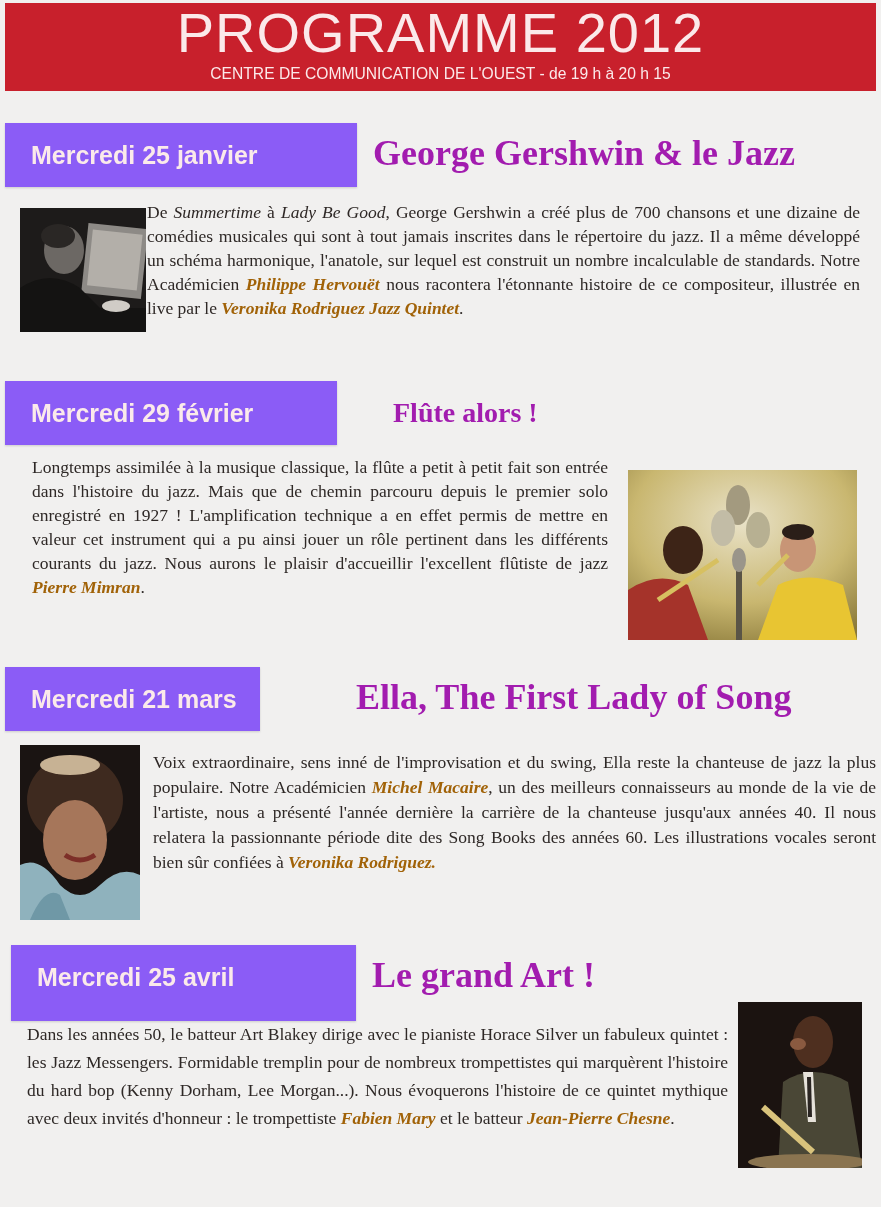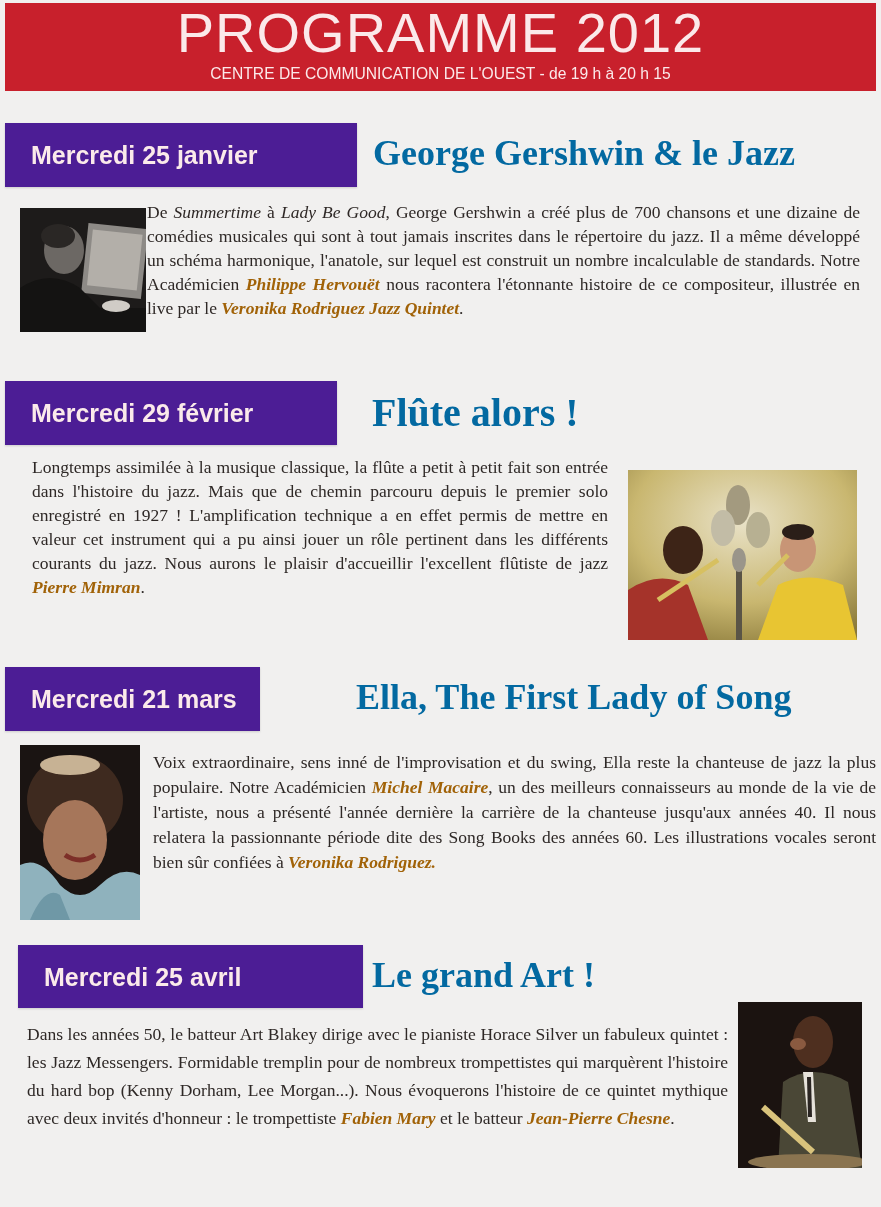--- a/index.html
+++ b/index.html
@@ -20,35 +20,35 @@
       font-size: 56px; line-height: 60px; letter-spacing: 1px;
       margin-top: 0px;
     }
     .header .subtitle {
       font-family: "Liberation Sans", sans-serif;
       font-size: 17px; line-height: 20px; margin-top: 1px;
       transform: scaleX(0.92);
     }
     .date-badge {
       position: absolute;
-      background: #4c1d95;
+      background: #8b5cf6;
       color: #fbeaea;
       font-family: "Liberation Sans", sans-serif;
       font-weight: bold;
       font-size: 25px;
       line-height: 66px;
       padding-left: 26px;
       box-sizing: border-box;
       box-shadow: 0 1px 2px rgba(0,0,0,0.15);
     }
     .event-title {
       position: absolute;
       font-family: "Liberation Serif", serif;
       font-weight: bold;
-      color: #0369a1;
+      color: #a21caf;
       white-space: nowrap;
     }
     .body-text {
       position: absolute;
       font-family: "Liberation Serif", serif;
       font-size: 17.5px;
       line-height: 24px;
       text-align: justify;
       text-align-last: left;
       color: #2e2826;
@@ -80,21 +80,21 @@
       <ellipse cx="38" cy="28" rx="17" ry="12" fill="#2a2725"></ellipse>
       <path d="M0 124 L0 80 Q30 60 60 80 L80 100 L126 100 L126 124 Z" fill="#141312"></path>
       <ellipse cx="96" cy="98" rx="14" ry="6" fill="#d0ccc6"></ellipse>
     </svg>
   </div>
   <div class="body-text" style="left:147px; top:200px; width:713px;"><span>De </span><i>Summertime</i><span> à </span><i>Lady Be Good</i><span>, George Gershwin a créé plus de 700 chansons et une dizaine de comédies musicales qui sont à tout jamais inscrites dans le répertoire du jazz.  Il a même développé un schéma harmonique, l'anatole, sur lequel est construit un nombre incalculable de standards. Notre Académicien </span><b>Philippe Hervouët</b><span> nous racontera l'étonnante histoire de ce compositeur, illustrée en live par le </span><b>Veronika Rodriguez Jazz Quintet</b><span>.</span></div>
 </div>
 
 <div>
   <div class="date-badge" style="left:5px; top:381px; width:332px; height:64px; line-height:64px;">Mercredi 29 février</div>
-  <div class="event-title" style="left:372px; top:388px; font-size:40px; line-height:50px;">Flûte alors !</div>
+  <div class="event-title" style="left:393px; top:388px; font-size:28px; line-height:50px;">Flûte alors !</div>
   <div class="body-text" style="left:32px; top:455px; width:576px;"><span>Longtemps assimilée à la musique classique, la flûte a petit à petit fait son entrée dans l'histoire du jazz. Mais que de chemin parcouru depuis le premier solo enregistré en 1927 ! L'amplification technique a en effet permis de mettre en valeur cet instrument qui a pu ainsi jouer un rôle pertinent dans les différents courants du jazz. Nous aurons le plaisir d'accueillir l'excellent flûtiste de jazz </span><b>Pierre Mimran</b><span>.</span></div>
   <div class="photo" style="left:628px; top:470px; width:229px; height:170px;">
     <svg viewBox="0 0 229 170" preserveAspectRatio="none">
       <defs>
         <radialGradient id="fbg" cx="0.5" cy="0.3" r="0.8">
           <stop offset="0" stop-color="#e9e2c8"></stop>
           <stop offset="0.6" stop-color="#c9b770"></stop>
           <stop offset="1" stop-color="#8b7a3a"></stop>
         </radialGradient>
       </defs>
@@ -126,21 +126,21 @@
       <ellipse cx="55" cy="95" rx="32" ry="40" fill="#a6765a"></ellipse>
       <path d="M45 110 Q60 120 75 110" stroke="#7d2f28" stroke-width="5" fill="none"></path>
       <path d="M0 175 L0 120 Q20 110 40 140 Q60 160 80 140 Q100 120 120 130 L120 175 Z" fill="#8fb2bd"></path>
       <path d="M10 175 Q25 140 40 150 L50 175 Z" fill="#6f98a6"></path>
     </svg>
   </div>
   <div class="body-text" style="left:153px; top:750px; width:723px; line-height:25px;"><span>Voix extraordinaire, sens inné de l'improvisation et du swing, Ella reste la chanteuse de jazz la plus populaire. Notre Académicien </span><b>Michel Macaire</b><span>, un des meilleurs connaisseurs au monde de la vie de l'artiste, nous a présenté l'année dernière la carrière de la chanteuse jusqu'aux années 40. Il nous relatera la passionnante période dite des Song Books des années 60. Les illustrations vocales seront bien sûr confiées à  </span><b>Veronika Rodriguez.</b></div>
 </div>
 
 <div>
-  <div class="date-badge" style="left:18px; top:945px; width:345px; height:63px; line-height:64px;">Mercredi 25 avril</div>
+  <div class="date-badge" style="left:11px; top:945px; width:345px; height:76px; line-height:64px;">Mercredi 25 avril</div>
   <div class="event-title" style="left:372px; top:950px; font-size:36px; line-height:50px;">Le grand Art !</div>
   <div class="body-text" style="left:27px; top:1020px; width:701px; line-height:28px;"><span>Dans les années 50, le batteur Art Blakey dirige avec le pianiste Horace Silver un fabuleux quintet : les Jazz Messengers. Formidable tremplin pour de nombreux trompettistes qui marquèrent  l'histoire du hard bop (Kenny Dorham, Lee Morgan...). Nous évoquerons l'histoire de ce quintet mythique avec deux invités d'honneur : le trompettiste </span><b>Fabien Mary</b><span> et le batteur </span><b>Jean-Pierre Chesne</b><span>.</span></div>
   <div class="photo" style="left:738px; top:1002px; width:124px; height:166px;">
     <svg viewBox="0 0 124 166" preserveAspectRatio="none">
       <rect width="124" height="166" fill="#1b1310"></rect>
       <ellipse cx="75" cy="40" rx="20" ry="26" fill="#4e2f1f"></ellipse>
       <ellipse cx="60" cy="42" rx="8" ry="6" fill="#8a5a40"></ellipse>
       <path d="M40 166 L45 80 Q75 60 110 80 L124 166 Z" fill="#4a4736"></path>
       <path d="M65 70 L75 70 L78 120 L70 120 Z" fill="#e6e2da"></path>
       <path d="M69 75 L73 75 L74 115 L70 115 Z" fill="#2a2522"></path>

